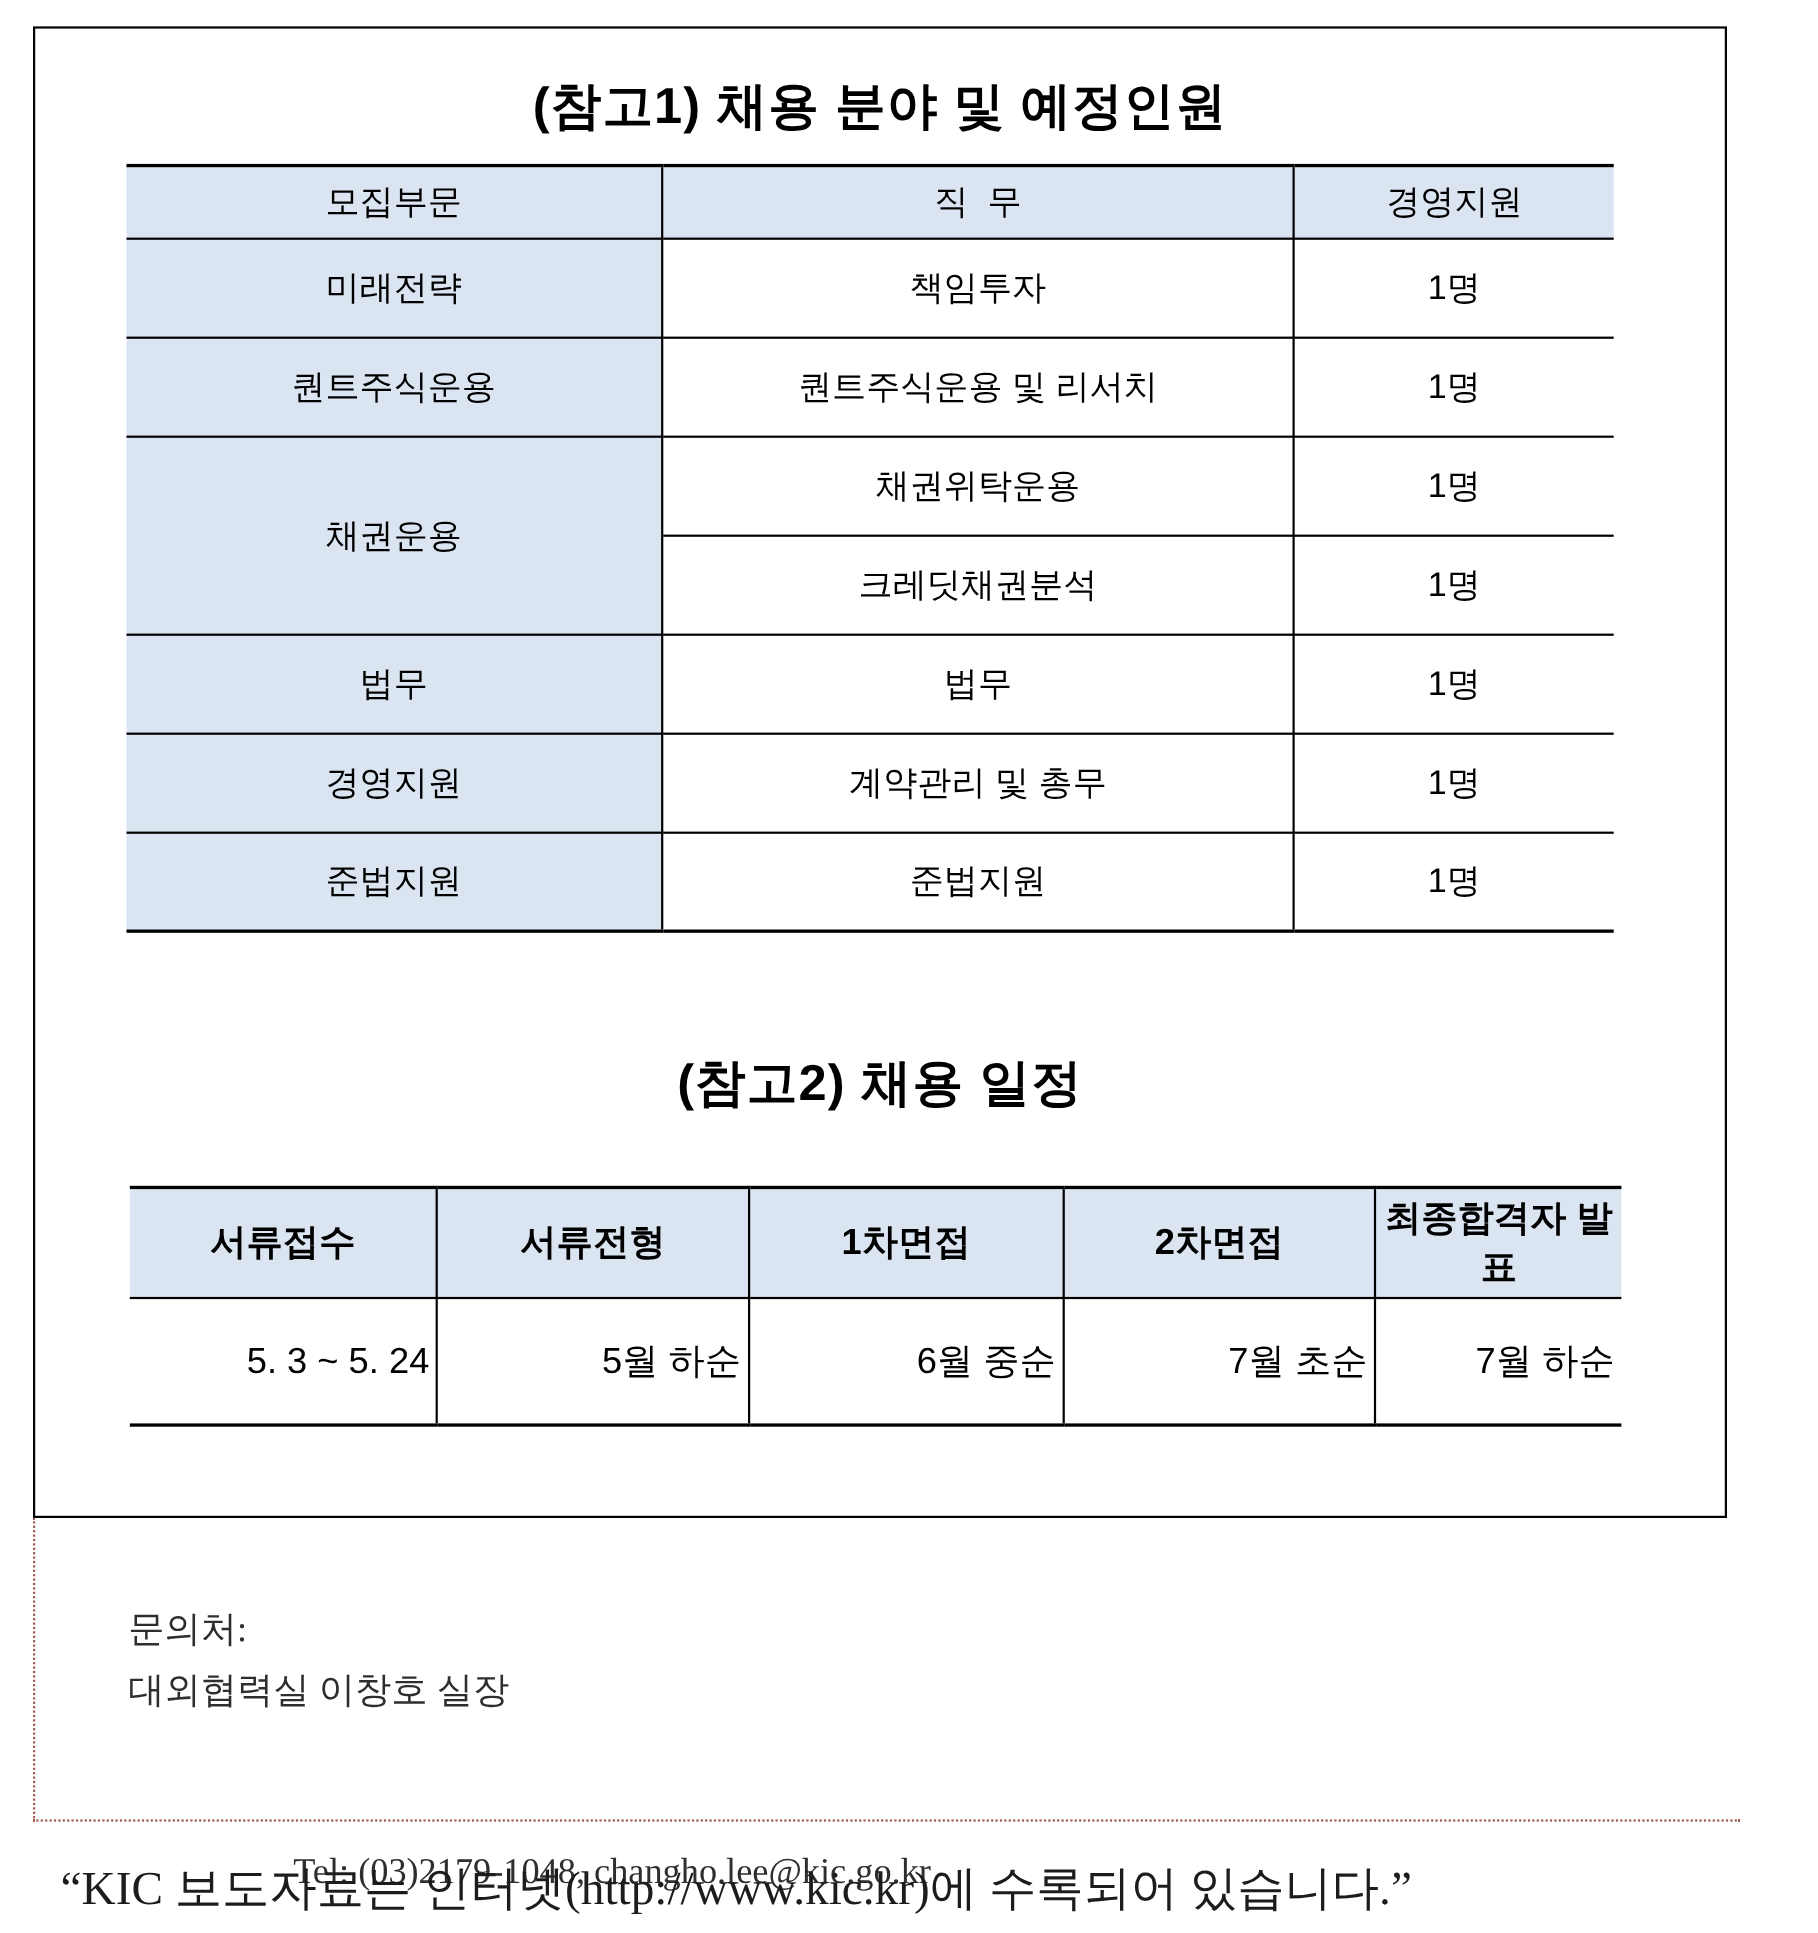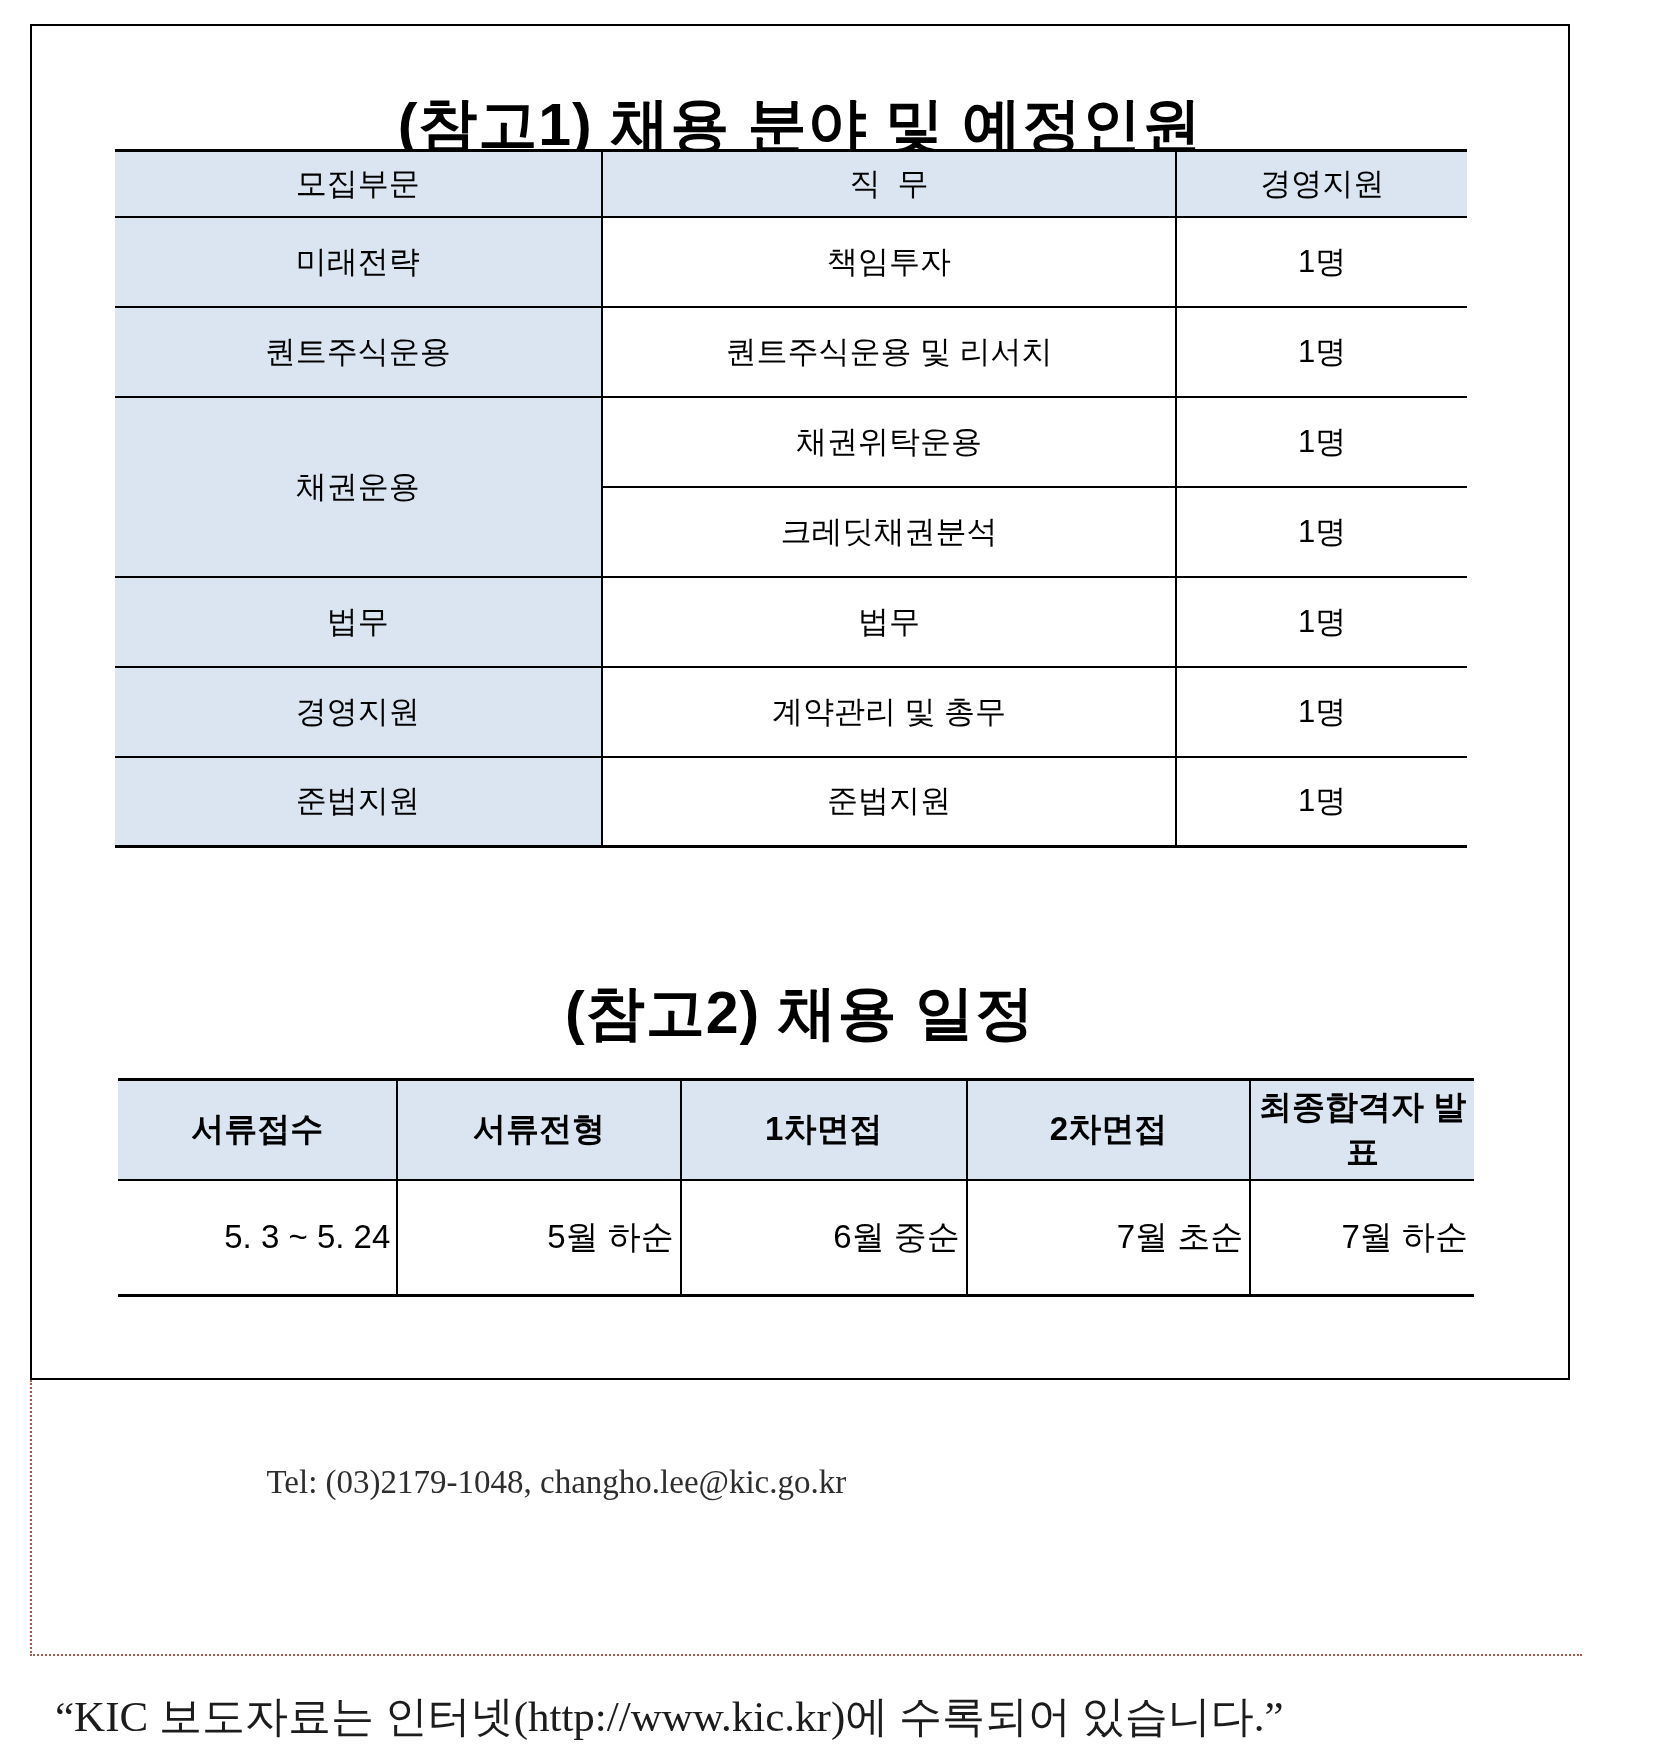--- a/index.html
+++ b/index.html
@@ -14,21 +14,21 @@
   .page{position:absolute;left:0;top:0;width:1653px;height:1757px;}
 
   
   .outer-box{
     position:absolute;left:30px;top:24px;width:1536px;height:1352px;
     border:2px solid #000;background:#fff;
   }
 
   .ref-title{
     position:absolute;left:0;width:100%;text-align:center;
-    font-size:59px;font-weight:900;letter-spacing:1px;color:#000;margin-top:20px;
+    font-size:46px;font-weight:900;letter-spacing:1px;color:#000;
   }
   .ref1-title{top:40px;}
   .ref2-title{top:928px;}
 
   table{border-collapse:collapse;table-layout:fixed;}
   th,td{
     border:2px solid #000;text-align:center;vertical-align:middle;
     font-size:31px;font-weight:400;white-space:pre-wrap;
     padding:0 6px;
   }
@@ -157,20 +157,24 @@
           <td>6월 중순</td>
           <td>7월 초순</td>
           <td>7월 하순</td>
         </tr>
       </tbody>
     </table>
 
   </div>
 
   <div class="contact-box">
+    <div class="contact-line">
+      <span class="contact-label">문의처:</span>
+      <span>대외협력실 이창호 실장</span>
+    </div>
     <div class="contact-line contact-indent">
       <span>Tel: (03)2179-1048, changho.lee@kic.go.kr</span>
     </div>
 
   </div>
 
   <div class="footer-notice">“KIC 보도자료는 인터넷(http://www.kic.kr)에 수록되어 있습니다.”</div>
 
 </div>
 

